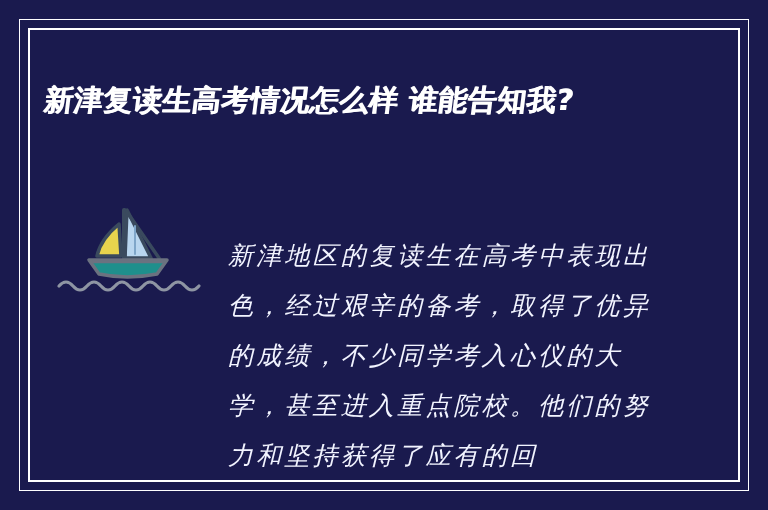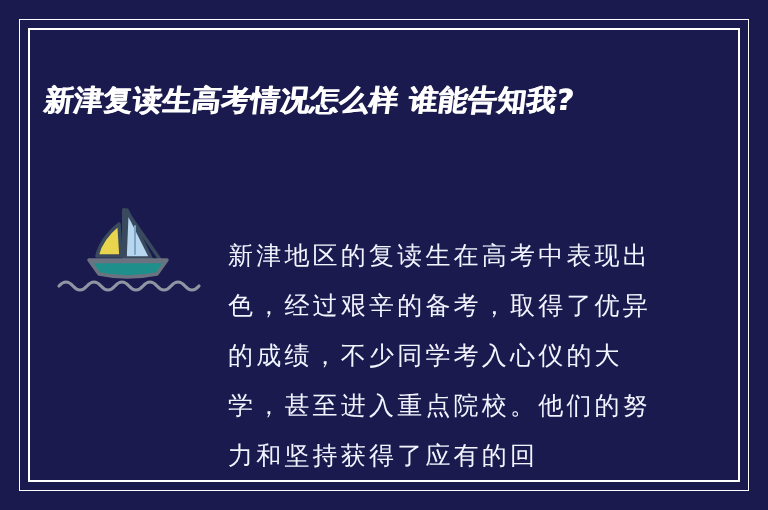--- a/index.html
+++ b/index.html
@@ -67,20 +67,21 @@
   .body-copy {
     position: absolute;
     left: 228px;
     top: 206px;
     width: 430px;
     color: #f2f4ff;
     font-size: 25px;
     line-height: 50px;
     letter-spacing: 3.2px;
     font-family: "DejaVu Serif", "Liberation Serif", serif;
+    font-style: italic;
     font-weight: 400;
     white-space: pre-wrap;
     word-break: break-all;
   }
 </style>
 </head>
 <body>
 
 <div id="canvas">
 

